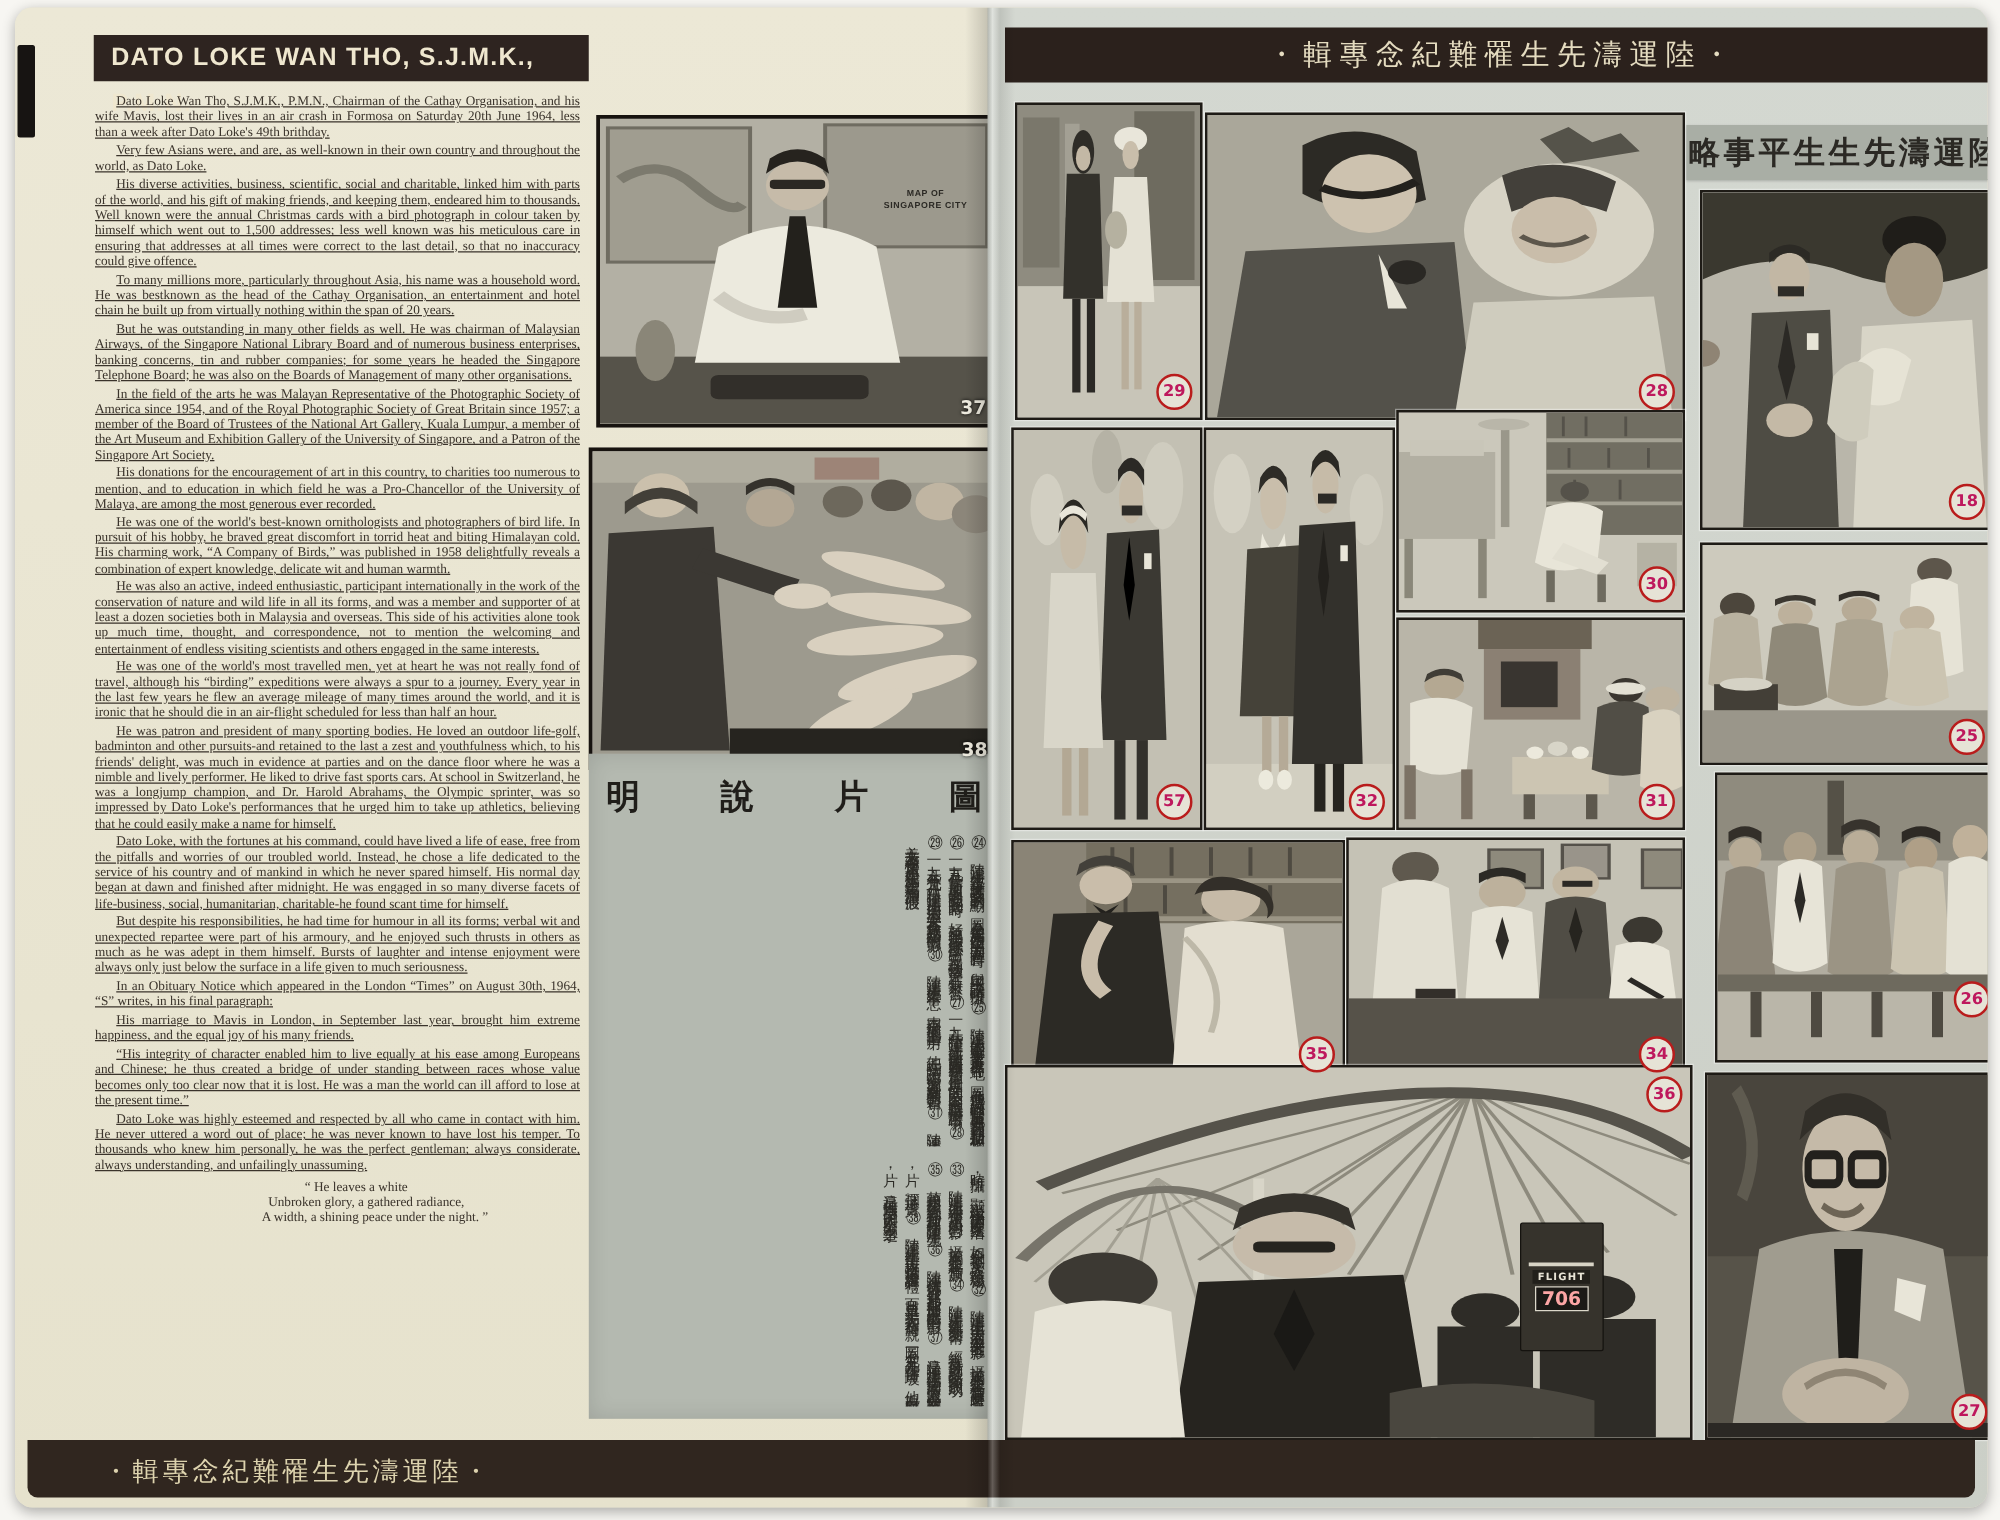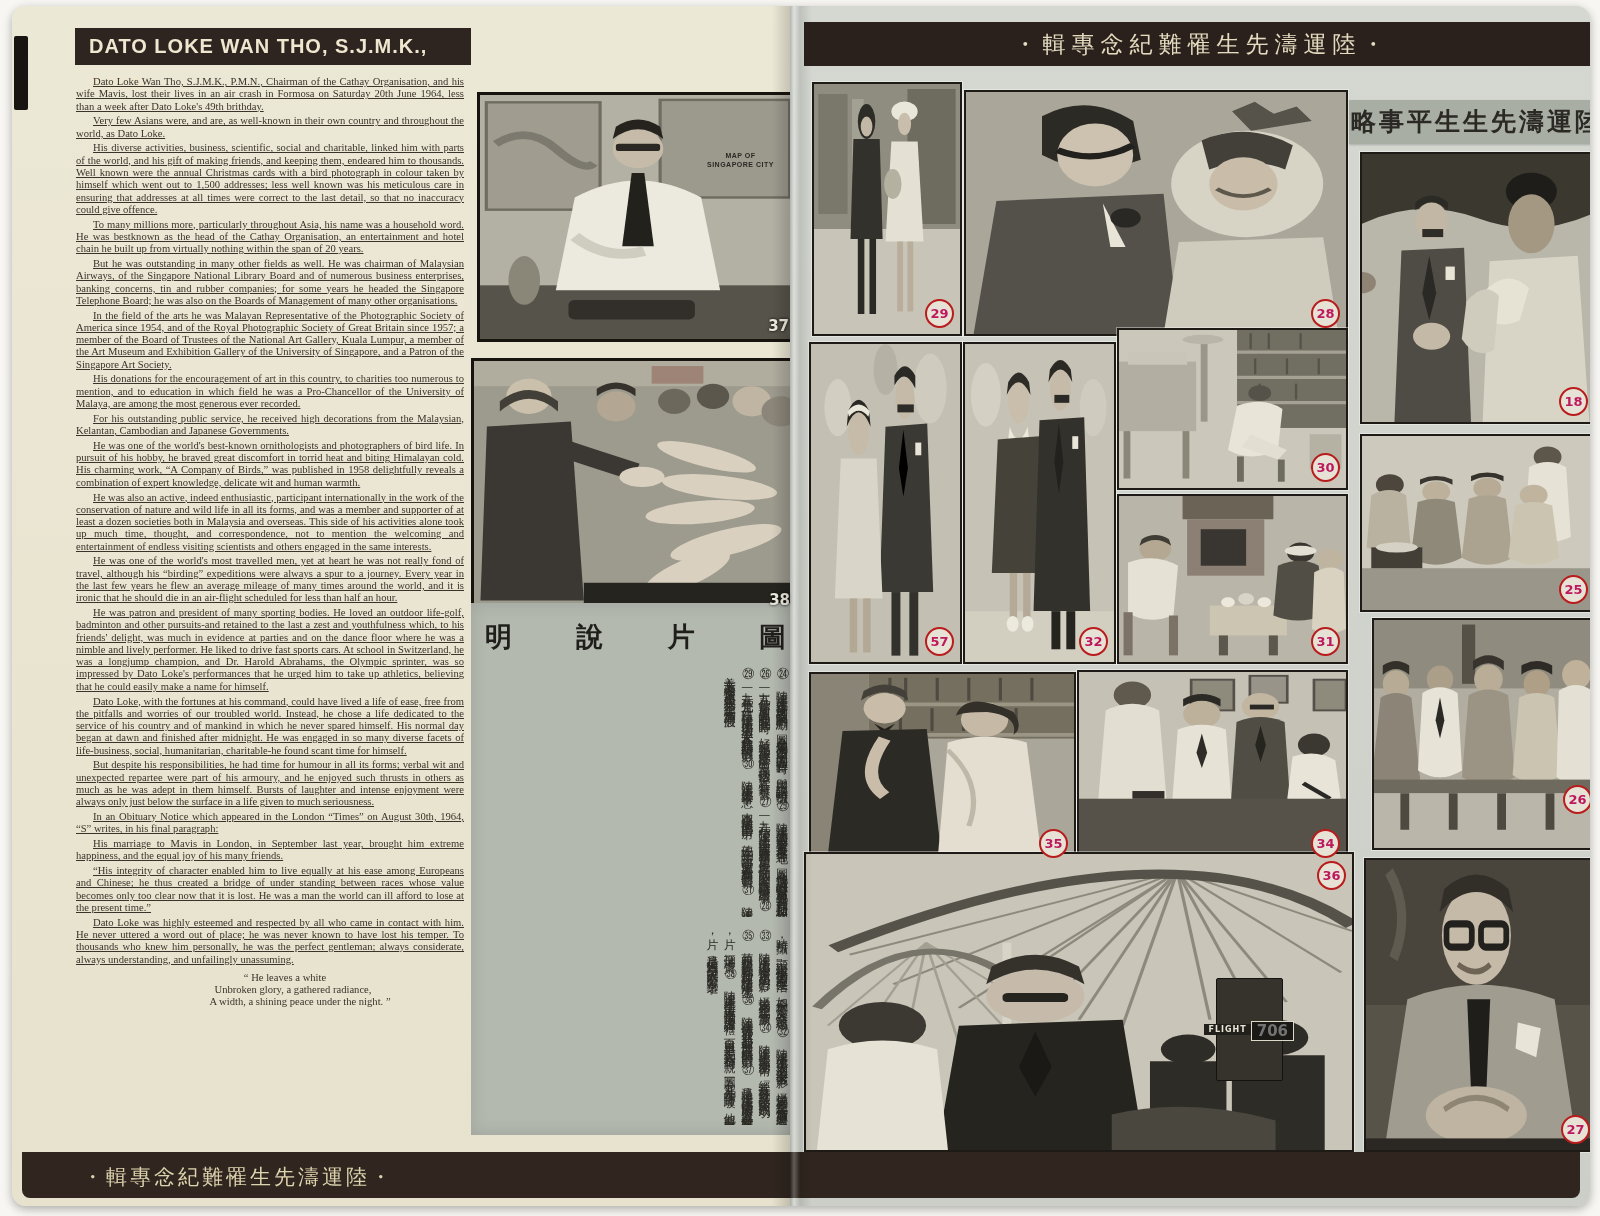--- a/index.html
+++ b/index.html
@@ -51,43 +51,42 @@
              font-size:21px;letter-spacing:3px;z-index:6;font-family:"DejaVu Sans",sans-serif;}
 
   .rp-header{position:absolute;left:792px;top:16px;width:796px;height:44px;background:#2b211c;
              color:#e5dcc0;font-size:23px;letter-spacing:6px;line-height:44px;text-align:center;
              font-family:"DejaVu Sans",sans-serif;}
   .rp-titlebar{position:absolute;left:1337px;top:94px;width:256px;height:44px;background:#a9aea5;
                color:#2b2924;font-weight:bold;font-size:25px;letter-spacing:3px;line-height:44px;
                text-align:center;font-family:"DejaVu Sans",sans-serif;box-shadow:0 1px 2px rgba(0,0,0,.2);}
 
   .flight-sign{position:absolute;left:75%;top:42%;width:12%;height:34%;background:#36332c;border:1px solid #15130f;
-               border-radius:2px;z-index:4;display:flex;align-items:center;justify-content:center;text-align:center;}
+               border-radius:2px;z-index:4;display:flex;flex-direction:column;align-items:center;justify-content:center;text-align:center;}
   .flight-sign .fs1{color:#e8e4d6;font:bold 8px "DejaVu Sans",sans-serif;background:#22201b;padding:1px 4px;letter-spacing:1px;}
-  .flight-sign .fs2{color:#737373;font:bold 15px "DejaVu Sans",sans-serif;background:#1b1916;border:1px solid #dcd8ca;
+  .flight-sign .fs2{color:#fca5a5;font:bold 15px "DejaVu Sans",sans-serif;background:#1b1916;border:1px solid #dcd8ca;
                     padding:0 5px;margin-top:2px;}
   .flight-sign .fsbar{width:80%;height:3px;background:#d8d4c6;margin-bottom:3px;}
 </style>
 </head>
 <body>
 
 <div class="spread">
   <div class="page-left">
     <div class="edge-mark"></div>
     <div class="lp-header">DATO LOKE WAN THO, S.J.M.K., P.M.N.</div>
 
     <div class="article">
       <p>Dato Loke Wan Tho, S.J.M.K., P.M.N., Chairman of the Cathay Organisation, and his wife Mavis, lost their lives in an air crash in Formosa on Saturday 20th June 1964, less than a week after Dato Loke's 49th brithday.</p>
       <p>Very few Asians were, and are, as well-known in their own country and throughout the world, as Dato Loke.</p>
       <p>His diverse activities, business, scientific, social and charitable, linked him with parts of the world, and his gift of making friends, and keeping them, endeared him to thousands.  Well known were the annual Christmas cards with a bird photograph in colour taken by himself which went out to 1,500 addresses; less well known was his meticulous care in ensuring that addresses at all times were correct to the last detail, so that no inaccuracy could give offence.</p>
       <p>To many millions more, particularly throughout Asia, his name was a household word.  He was bestknown as the head of the Cathay Organisation, an entertainment and hotel chain he built up from virtually nothing within the span of 20 years.</p>
       <p>But he was outstanding in many other fields as well.  He was chairman of Malaysian Airways, of the Singapore National Library Board and of numerous business enterprises, banking concerns, tin and rubber companies; for some years he headed the Singapore Telephone Board; he was also on the Boards of Management of many other organisations.</p>
       <p>In the field of the arts he was Malayan Representative of the Photographic Society of America since 1954, and of the Royal Photographic Society of Great Britain since 1957; a member of the Board of Trustees of the National Art Gallery, Kuala Lumpur, a member of the Art Museum and Exhibition Gallery of the University of Singapore, and a Patron of the Singapore Art Society.</p>
       <p>His donations for the encouragement of art in this country, to charities too numerous to mention, and to education in which field he was a Pro-Chancellor of the University of Malaya, are among the most generous ever recorded.</p>
-      <p>For his outstanding public service, he received high decorations from the Malaysian, Kelantan, Cambodian and Japanese Governments.</p>
       <p>He was one of the world's best-known ornithologists and photographers of bird life.  In pursuit of his hobby, he braved great discomfort in torrid heat and biting Himalayan cold.  His charming work, “A Company of Birds,” was published in 1958 delightfully reveals a combination of expert knowledge, delicate wit and human warmth.</p>
       <p>He was also an active, indeed enthusiastic, participant internationally in the work of the conservation of nature and wild life in all its forms, and was a member and supporter of at least a dozen societies both in Malaysia and overseas.  This side of his activities alone took up much time, thought, and correspondence, not to mention the welcoming and entertainment of endless visiting scientists and others engaged in the same interests.</p>
       <p>He was one of the world's most travelled men, yet at heart he was not really fond of travel, although his “birding” expeditions were always a spur to a journey.  Every year in the last few years he flew an average mileage of many times around the world, and it is ironic that he should die in an air-flight scheduled for less than half an hour.</p>
       <p>He was patron and president of many sporting bodies.  He loved an outdoor life-golf, badminton and other pursuits-and retained to the last a zest and youthfulness which, to his friends' delight, was much in evidence at parties and on the dance floor where he was a nimble and lively performer.  He liked to drive fast sports cars.  At school in Switzerland, he was a longjump champion, and Dr. Harold Abrahams, the Olympic sprinter, was so impressed by Dato Loke's performances that he urged him to take up athletics, believing that he could easily make a name for himself.</p>
       <p>Dato Loke, with the fortunes at his command, could have lived a life of ease, free from the pitfalls and worries of our troubled world.  Instead, he chose a life dedicated to the service of his country and of mankind in which he never spared himself.  His normal day began at dawn and finished after midnight.  He was engaged in so many diverse facets of life-business, social, humanitarian, charitable-he found scant time for himself.</p>
       <p>But despite his responsibilities, he had time for humour in all its forms; verbal wit and unexpected repartee were part of his armoury, and he enjoyed such thrusts in others as much as he was adept in them himself.  Bursts of laughter and intense enjoyment were always only just below the surface in a life given to much seriousness.</p>
       <p>In an Obituary Notice which appeared in the London “Times” on August 30th, 1964, “S” writes, in his final paragraph:</p>
       <p>His marriage to Mavis in London, in September last year, brought him extreme happiness, and the equal joy of his many friends.</p>
       <p>“His integrity of character enabled him to live equally at his ease among Europeans and Chinese; he thus created a bridge of under standing between races whose value becomes only too clear now that it is lost.  He was a man the world can ill afford to lose at the present time.”</p>
       <p>Dato Loke was highly esteemed and respected by all who came in contact with him.  He never uttered a word out of place; he was never known to have lost his temper.  To thousands who knew him personally, he was the perfect gentleman; always considerate, always understanding, and unfailingly unassuming.</p>

